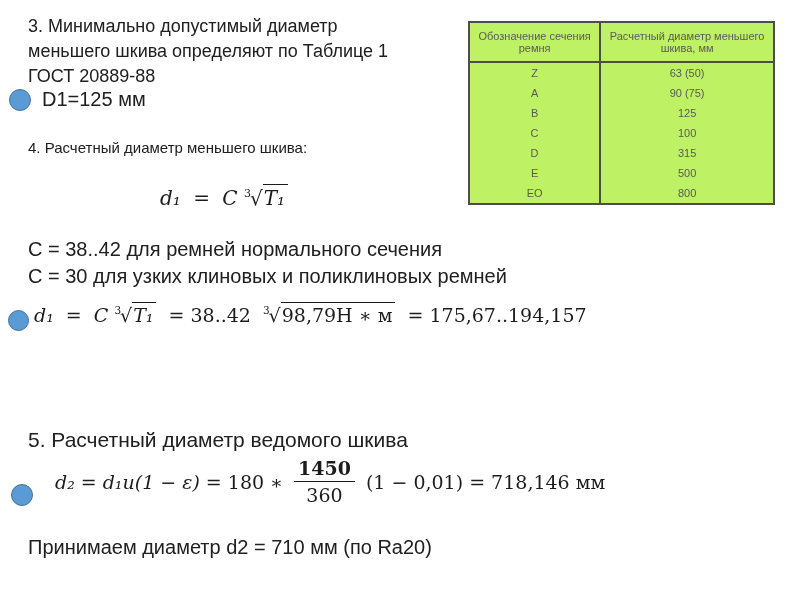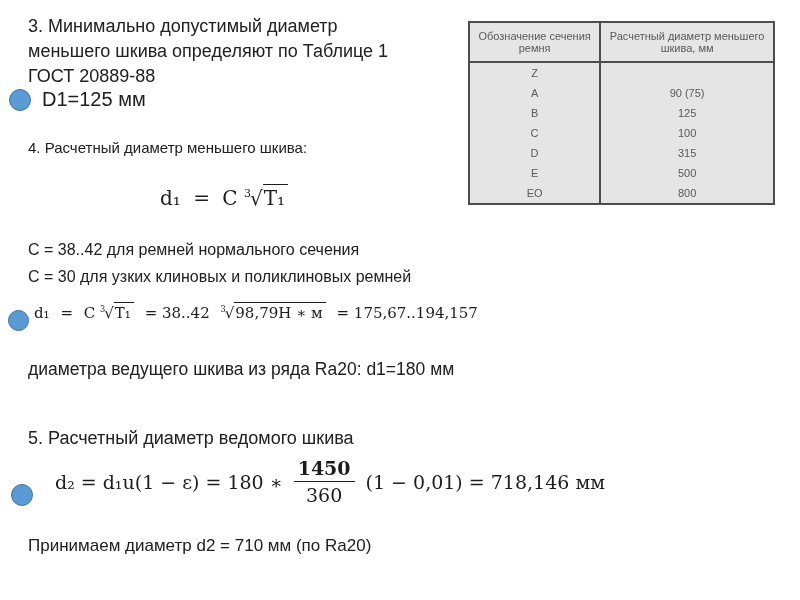--- a/index.html
+++ b/index.html
@@ -5,47 +5,47 @@
   html,body{margin:0;padding:0;}
   .slide{
     position:relative; width:800px; height:600px; background:#ffffff;
     font-family:"Liberation Sans", sans-serif; color:#202020; overflow:hidden;
   }
   .abs{position:absolute;}
   
   .s3-text{left:28px; top:14px; font-size:18px; line-height:25px; width:450px;}
   .d1-line{left:42px; top:88px; font-size:20px;}
   .h4{left:28px; top:139px; font-size:15px;}
-  .c-lines{left:28px; top:236px; font-size:16px; line-height:27px; width:560px;}
+  .c-lines{left:28px; top:236px; font-size:20px; line-height:27px; width:560px;}
   .para{left:28px; top:357px; font-size:17.5px; line-height:25px; width:720px;}
-  .h5{left:28px; top:428px; font-size:18px;}
-  .final-line{left:28px; top:536px; font-size:17px;}
+  .h5{left:28px; top:428px; font-size:21px;}
+  .final-line{left:28px; top:536px; font-size:20px;}
   
   .bullet{width:20px; height:20px; border-radius:50%;}
   .b1{left:9px; top:89px;}
   .b2{left:8px; top:310px; width:19px; height:19px;}
   .b3{left:11px; top:484px;}
   
   .formula{font-family:"DejaVu Serif", serif; color:#1c1c1c; white-space:nowrap;}
   .f1{left:160px; top:186px; font-size:20px;}
-  .f2{left:34px; top:304px; font-size:15px;}
+  .f2{left:34px; top:304px; font-size:19px;}
   .f3{left:55px; top:457px; font-size:19px; display:flex; align-items:center;}
-  .var{}
+  .var{font-style:italic;}
   .op{margin:0 6px; font-style:normal;}
   .root{white-space:nowrap;}
   .ridx{font-size:0.55em; vertical-align:0.75em; margin-right:-1px;}
   .rsign{font-style:normal;}
   .rad{border-top:1.5px solid #1c1c1c; padding:1px 3px 0 1px;}
   .frac{display:inline-block; text-align:center; vertical-align:middle; margin:0 5px; font-style:normal;}
   .frac .num{display:block; padding:0 4px 2px; border-bottom:1.6px solid #1c1c1c;font-weight:bold;}
   .frac .den{display:block; padding:2px 4px 0;}
   
   .ref-table{
     left:468px; top:21px; width:307px; box-sizing:border-box;
-    border:2px solid #4d4d4d; font-size:11px; color:#595959; background:#e5e5e5;
+    border:2px solid #4d4d4d; font-size:11px; color:#595959; background:#bef264;
   }
   .t-head{display:flex; border-bottom:2px solid #4d4d4d;}
   .t-head .th{
     min-height:38px; display:flex; align-items:center; justify-content:center;
     text-align:center; padding:2px 8px; box-sizing:border-box;
   }
   .col1{width:43.3%; border-right:2px solid #4d4d4d;}
   .col2{width:56.7%;}
   .t-row{display:flex;}
   .t-row .td{
@@ -67,20 +67,21 @@
   <div class="abs bullet b1" style="background: rgb(91, 155, 213); border: 1px solid rgb(65, 113, 156);"></div>
   <div class="abs d1-line">D1=125 мм</div>
 
   <div class="abs ref-table">
     <div class="t-head">
       <div class="th col1">Обозначение сечения ремня</div>
       <div class="th col2">Расчетный диаметр меньшего шкива, мм</div>
     </div>
     <div class="t-row">
       <div class="td col1">Z</div>
+      <div class="td col2">63 (50)</div>
     </div>
     <div class="t-row">
       <div class="td col1">A</div>
       <div class="td col2">90 (75)</div>
     </div>
     <div class="t-row">
       <div class="td col1">B</div>
       <div class="td col2">125</div>
     </div>
     <div class="t-row">
@@ -120,21 +121,20 @@
     <span class="var">d₁</span>
     <span class="op">=</span>
     <span class="var">C</span>
     <span class="root"><sup class="ridx">3</sup><span class="rsign">√</span><span class="rad var">T₁</span></span>
     <span class="op">= 38..42</span>
     <span class="root"><sup class="ridx">3</sup><span class="rsign">√</span><span class="rad">98,79Н ∗ м</span></span>
     <span class="op">= 175,67..194,157</span>
   </div>
 
   <div class="abs para">
-    <div>диаметра ведущего шкива из ряда Ra20: d1=180 мм</div>
   </div>
 
   <div class="abs h5">5. Расчетный диаметр ведомого шкива</div>
 
   <div class="abs bullet b3" style="background: rgb(91, 155, 213); border: 1px solid rgb(65, 113, 156);"></div>
   <div class="abs formula f3">
     <span class="var">d₂</span>
     <span class="op">=</span>
     <span class="var">d₁u(1 − ε)</span>
     <span class="op">= 180 ∗</span>

